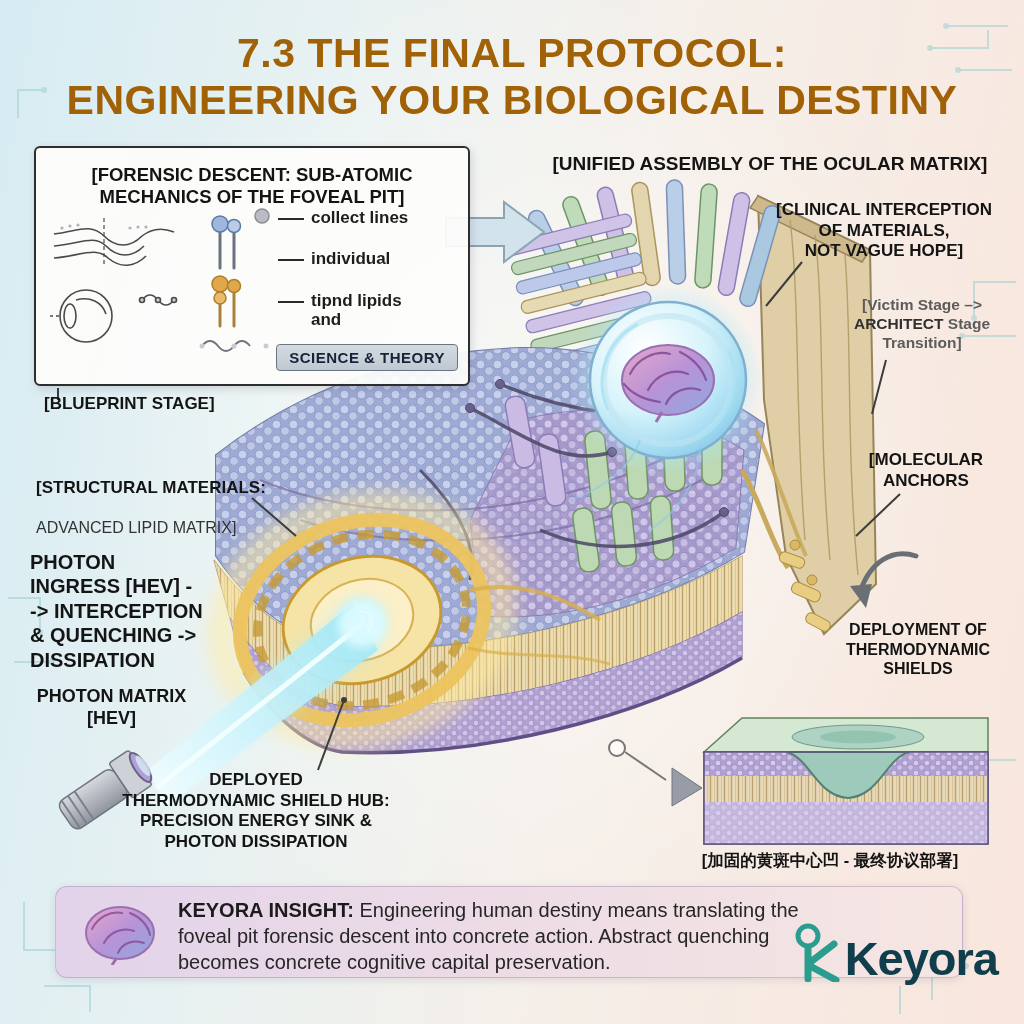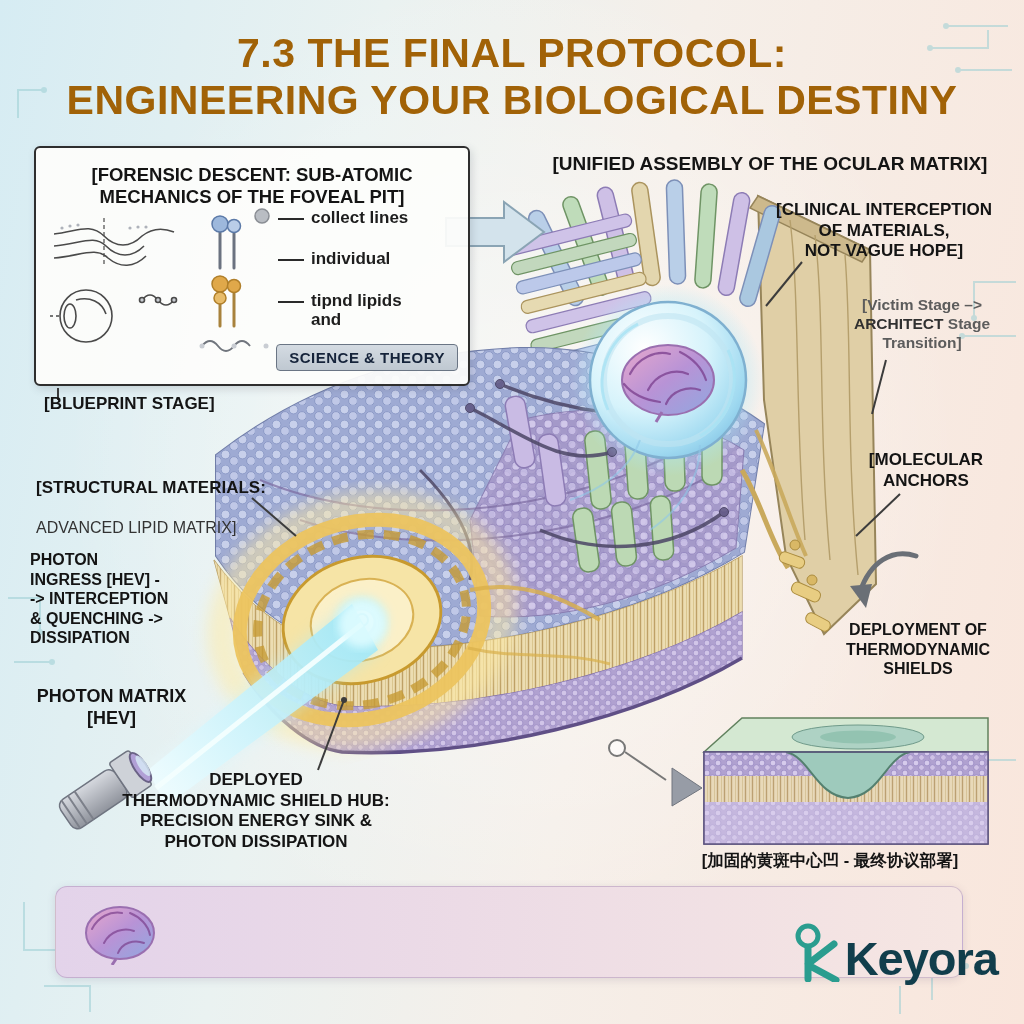--- a/index.html
+++ b/index.html
@@ -33,21 +33,21 @@
   
   .lbl{position:absolute;white-space:pre-line;color:#141414;font-weight:700;line-height:1.22}
   .lbl-unified{left:540px;top:152px;width:460px;text-align:center;font-size:19px}
   .lbl-clinical{left:766px;top:200px;width:236px;text-align:center;font-size:17px}
   .lbl-victim{left:846px;top:296px;width:152px;text-align:center;font-size:15.5px;
     font-weight:600;color:#5c5c5c}
   .lbl-victim b{color:#303030;font-weight:800}
   .lbl-structural{left:36px;top:458px;width:250px;font-weight:400}
   .lbl-structural .l1{font-size:17px;font-weight:800}
   .lbl-structural .l2{font-size:16px;font-weight:500;color:#333}
-  .lbl-photonpath{left:30px;top:550px;width:195px;font-size:16px}
+  .lbl-photonpath{left:30px;top:550px;width:195px;font-size:20px}
   .lbl-ingress{left:24px;top:686px;width:175px;text-align:center;font-size:18px}
   .lbl-hub{left:118px;top:770px;width:276px;text-align:center;font-size:17px}
   .lbl-anchors{left:856px;top:450px;width:140px;text-align:center;font-size:17px}
   .lbl-deploy{left:832px;top:620px;width:172px;text-align:center;font-size:16px}
   .lbl-cn{left:656px;top:850px;width:348px;text-align:center;font-size:16.5px;font-weight:700}
   
   .insight{position:absolute;left:55px;top:886px;width:908px;height:92px;border-radius:12px;
     background:linear-gradient(90deg,#e3d3ea 0%,#ecdbe6 45%,#f6e6e2 100%);
     border:1.5px solid rgba(140,110,160,.35);box-shadow:0 2px 8px rgba(90,70,110,.15)}
   .insight-text{position:absolute;left:122px;top:10px;width:648px;font-size:20px;line-height:1.3;color:#262626}
@@ -468,20 +468,21 @@
   <svg class="brain-ic" viewBox="0 0 84 64">
     <ellipse cx="42" cy="32" rx="34" ry="26" fill="url(#brainGrad)" stroke="#9a6fb0" stroke-width="2"></ellipse>
     <g stroke="rgba(122,62,140,0.7)" stroke-width="2" fill="none" stroke-linecap="round">
       <path d="M14,28 C20,16 32,10 44,12"></path>
       <path d="M26,42 C32,30 46,26 56,30"></path>
       <path d="M40,52 C44,42 56,38 66,42"></path>
       <path d="M52,12 C62,16 70,24 72,34"></path>
     </g>
     <path d="M38,58 L34,64" stroke="#9a6fb0" stroke-width="3"></path>
   </svg>
+  <p class="insight-text"><b>KEYORA INSIGHT:</b><span> Engineering human destiny means translating the foveal pit forensic descent into concrete action. Abstract quenching becomes concrete cognitive capital preservation.</span></p>
 </footer>
 
 <div class="logo">
   <svg viewBox="0 0 52 60">
     <circle cx="17" cy="14" r="10" fill="none" stroke="#2a9d8f" stroke-width="5"></circle>
     <path d="M17,26 V57 M17,42 L43,22 M19,44 L45,58" stroke="#2a9d8f" stroke-width="7" stroke-linecap="round" fill="none"></path>
   </svg>
   <span class="wordmark">Keyora</span>
 </div>
 

